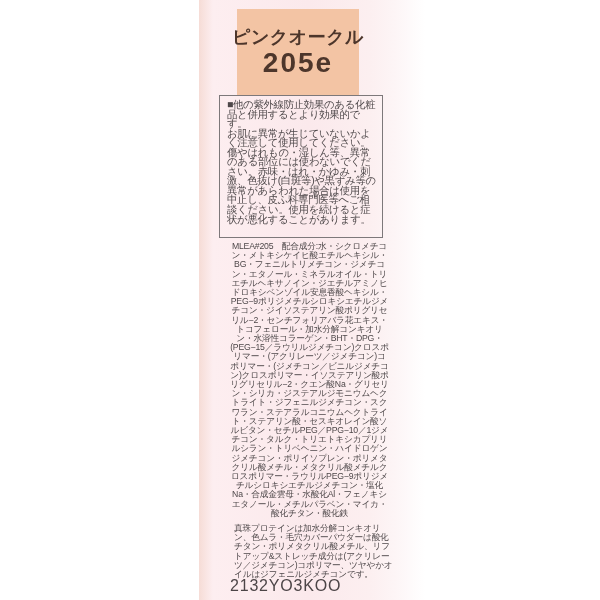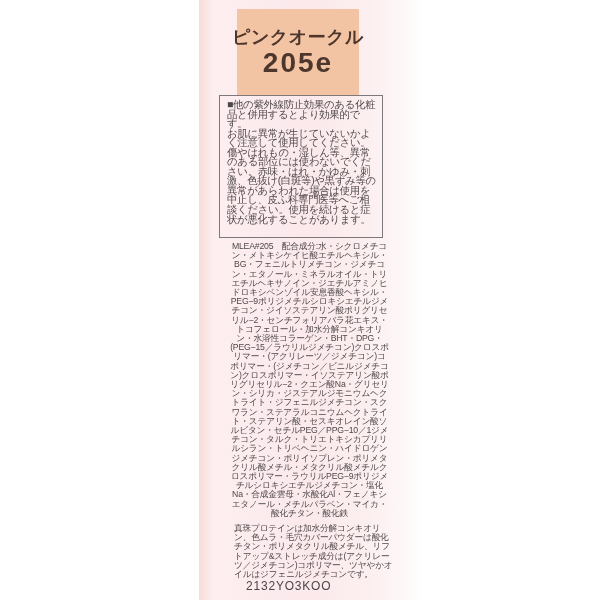--- a/index.html
+++ b/index.html
@@ -54,21 +54,21 @@
     font-size:8.7px;line-height:9.2px;letter-spacing:-0.2px;
     color:var(--body-text,#544e50);overflow-wrap:break-word;text-align:center;
   }
   .description{
     position:absolute;left:31px;top:520px;width:162px;margin:4px;
     font-size:8.7px;line-height:9.2px;letter-spacing:-0.2px;
     color:var(--body-text,#544e50);overflow-wrap:break-word;text-align:left;
   }
   .code{
     position:absolute;left:31px;top:579px;
-    font-size:12px;letter-spacing:0.8px;color:#4c4547;line-height:14px;margin-left:16px;
+    font-size:16px;letter-spacing:0.8px;color:#4c4547;line-height:14px;
   }
 </style>
 </head>
 <body>
 
 <div class="stage">
   <div class="package">
 
     <div class="shade-label">
       <div class="shade-name">ピンクオークル</div>

